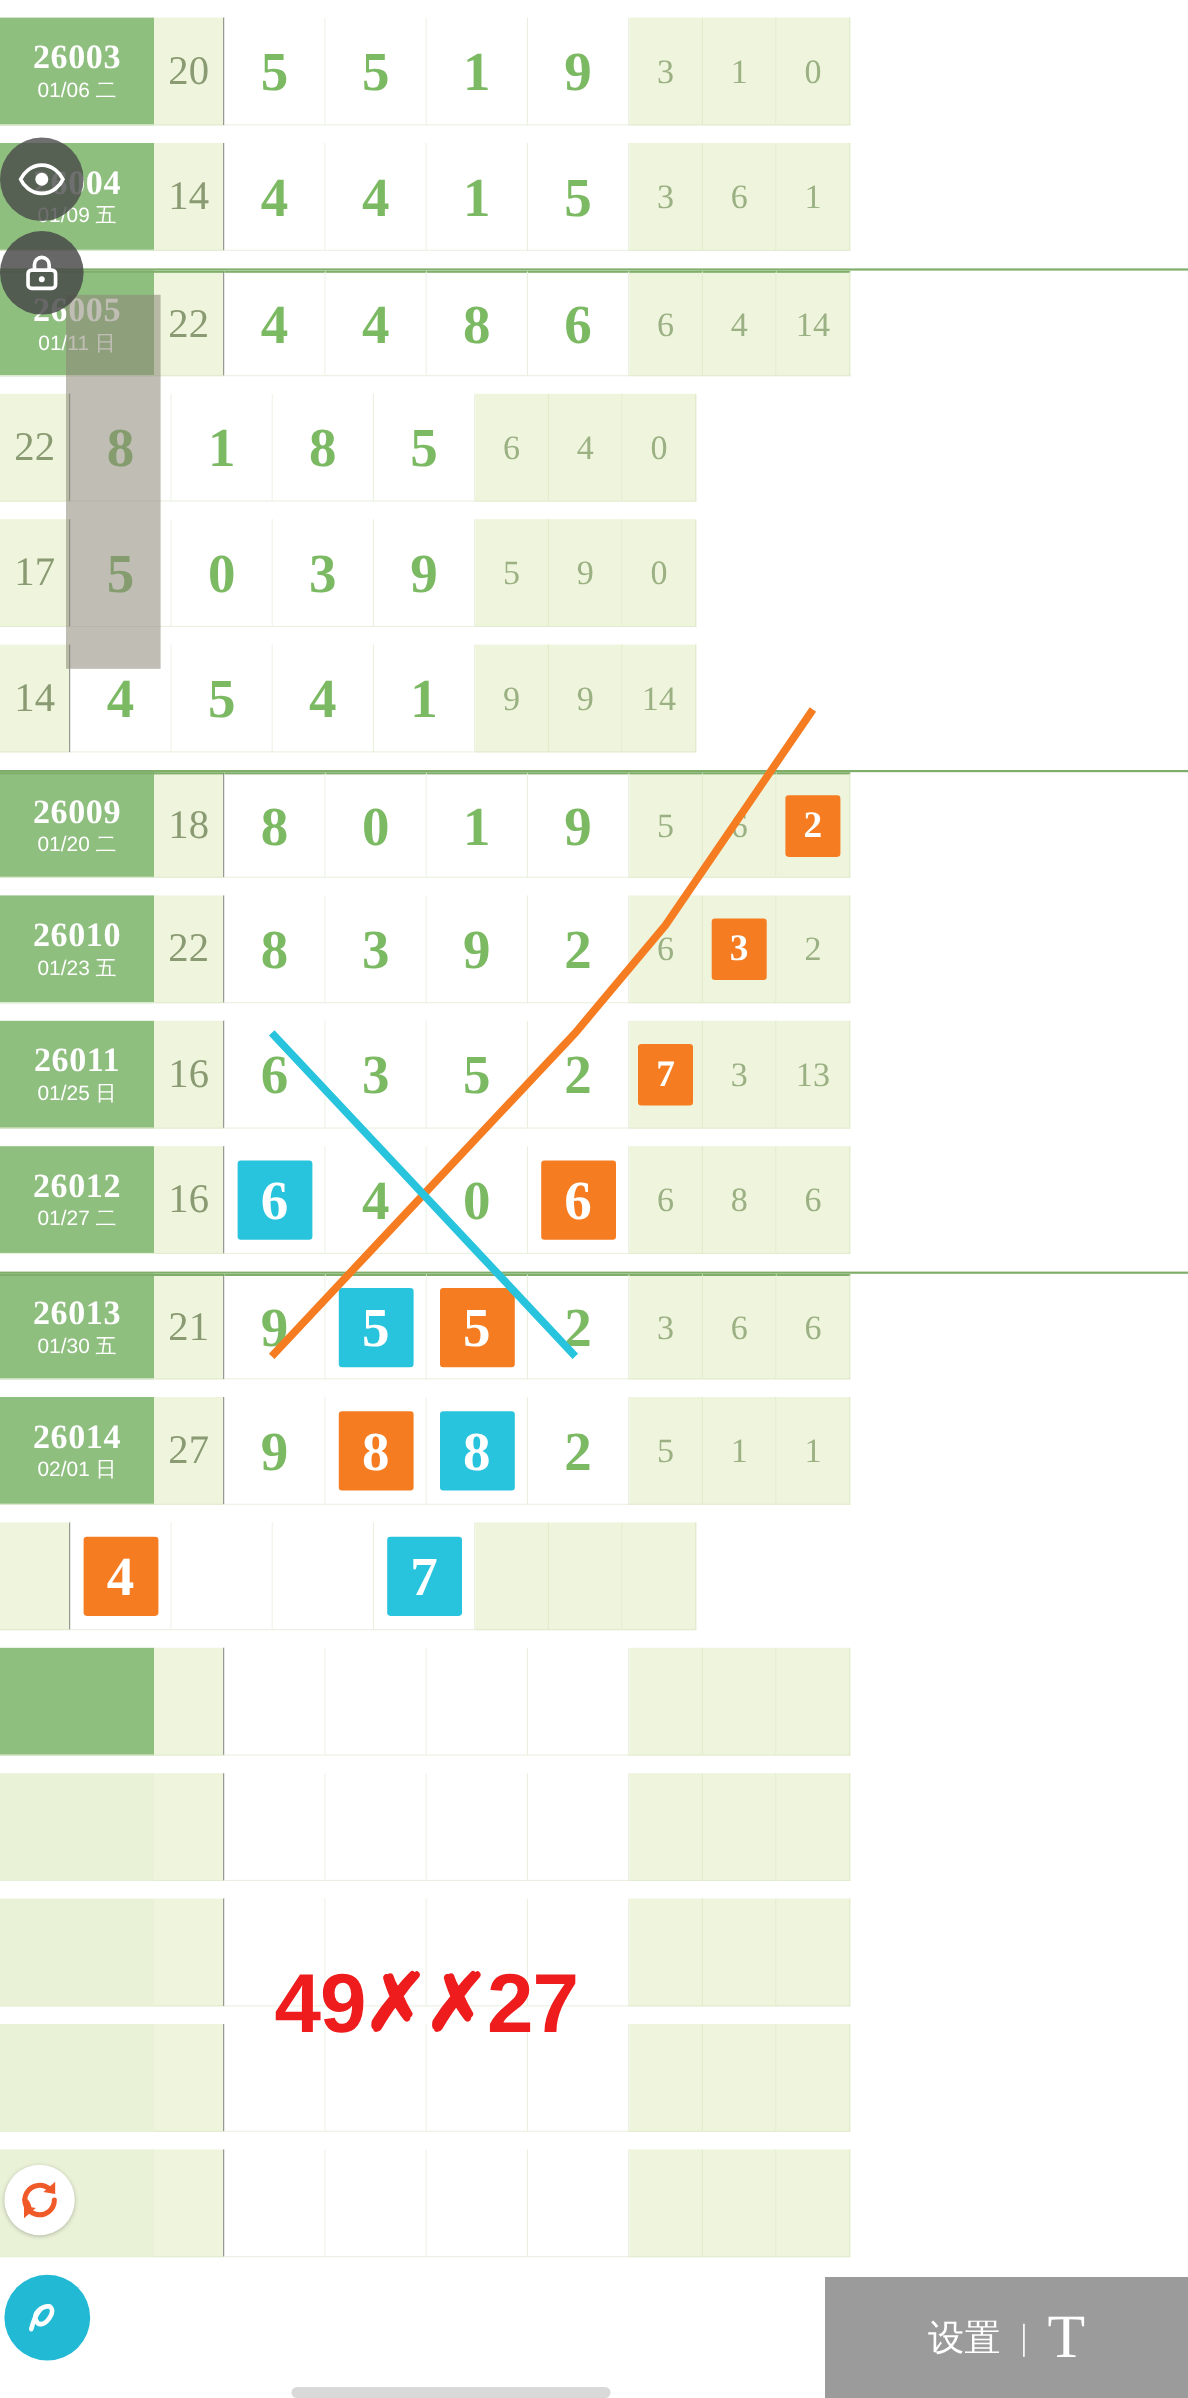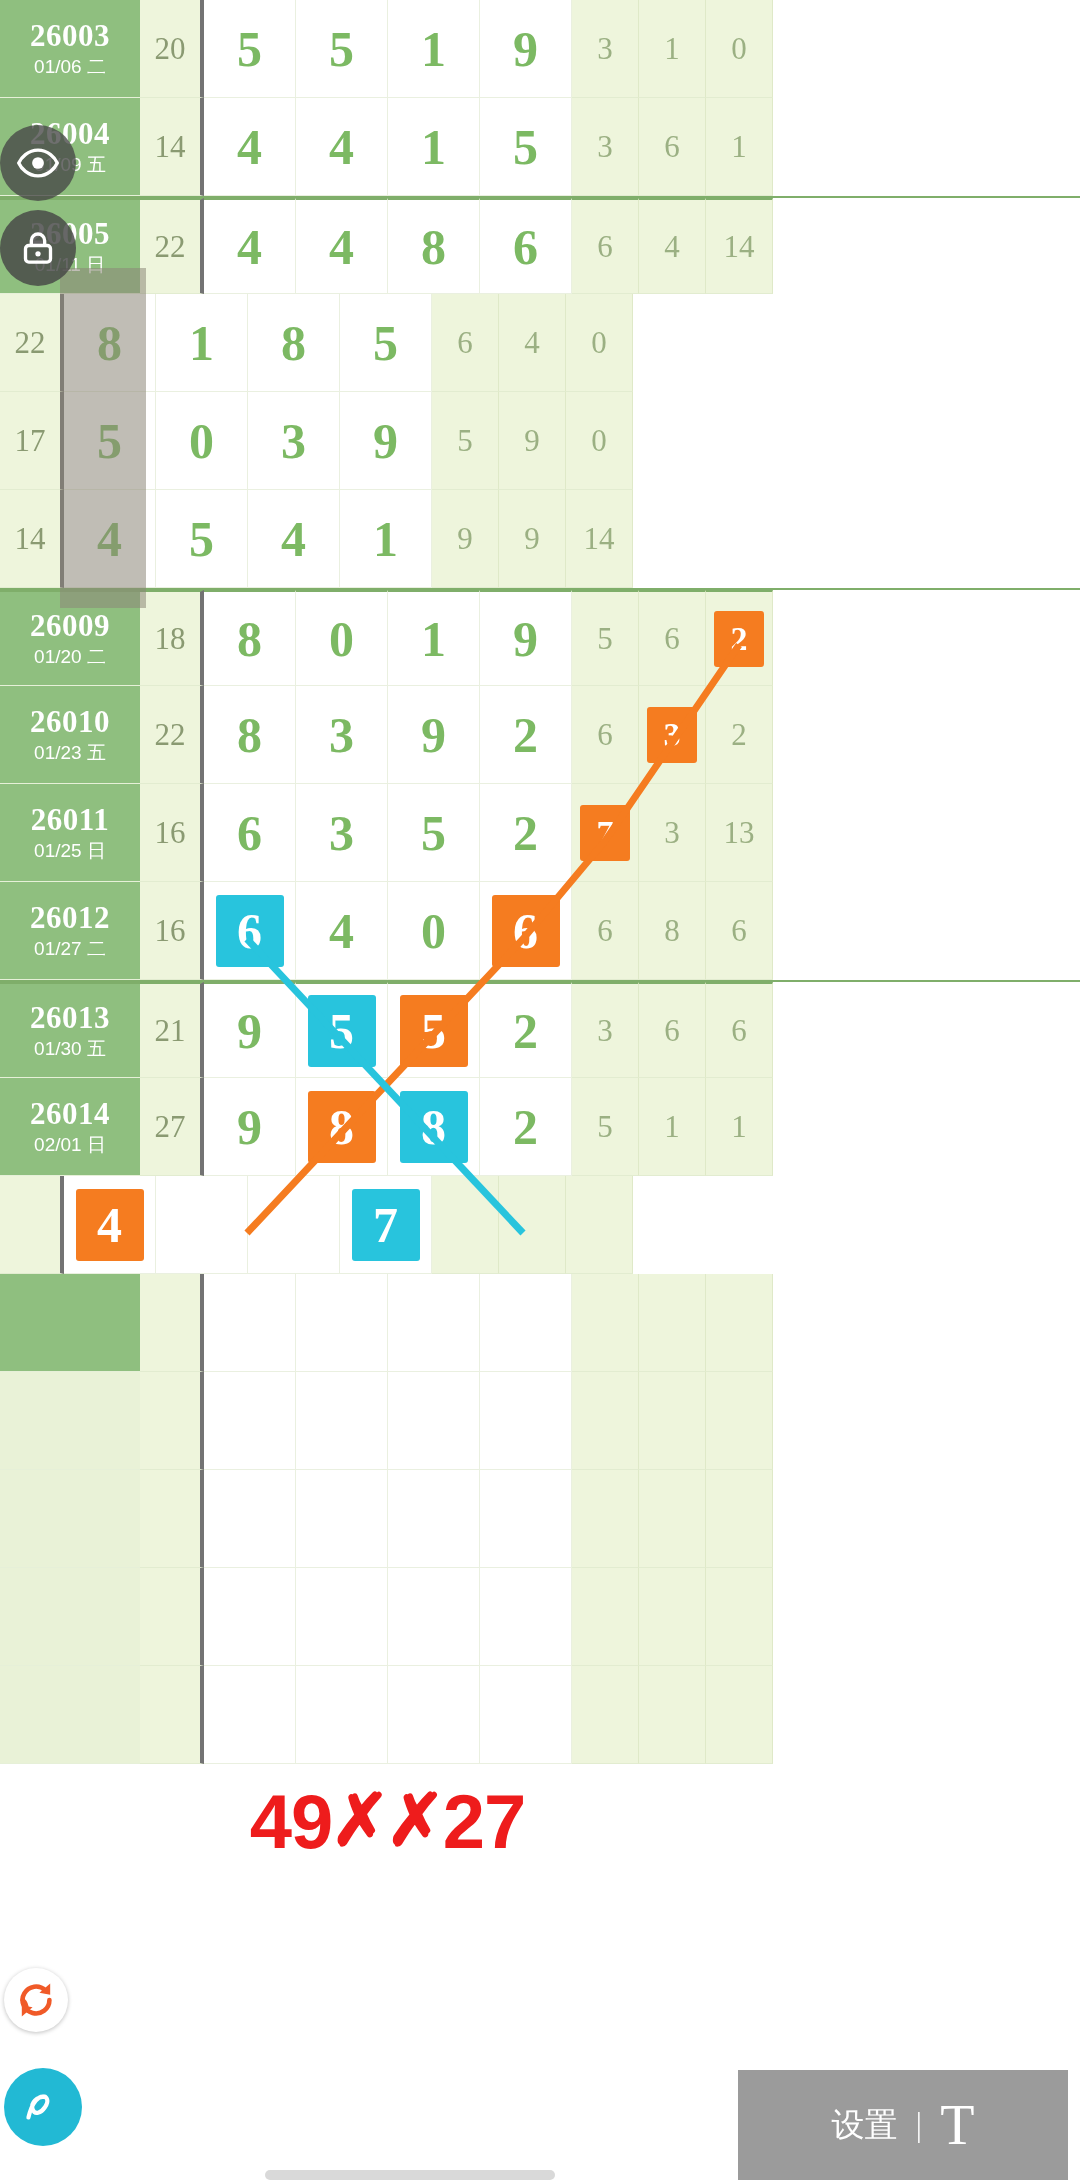--- a/index.html
+++ b/index.html
@@ -23,20 +23,21 @@
     width: 1080px;
     height: 2180px;
     background: #ffffff;
   }
 
   .row {
     position: relative;
     display: flex;
     height: 98px;
     box-sizing: border-box;
+    margin-top: 16px;
   }
 
   .cell {
     box-sizing: border-box;
     display: flex;
     align-items: center;
     justify-content: center;
     position: relative;
   }
 
@@ -58,23 +59,23 @@
     font-size: 19px;
     color: #ffffff;
     margin-top: 4px;
     font-family: Liberation Sans, sans-serif;
   }
 
   
   .c-sum {
     width: 64px;
     background: #eef5dc;
-    border-right: 4px solid #737373;
+    border-right: 1px solid #737373;
     border-bottom: 1px solid #e2ecd0;
-    font-size: 31px;
+    font-size: 37px;
     color: #8a9a72;
   }
 
   
   .c-dig {
     width: 92px;
     background: #ffffff;
     border-right: 1px solid #eaf0e0;
     border-bottom: 1px solid #eaf0e0;
     font-size: 50px;
@@ -180,21 +181,21 @@
     left: 60px;
     top: 268px;
     width: 86px;
     height: 340px;
     background: rgba(140,135,120,0.55);
   }
 
   
   .settings-bar {
     position: absolute;
-    right: 12px;
+    right: 0;
     bottom: 0;
     width: 330px;
     height: 110px;
     background: #9b9b9b;
     display: flex;
     align-items: center;
     justify-content: center;
     gap: 18px;
     color: #ffffff;
   }

